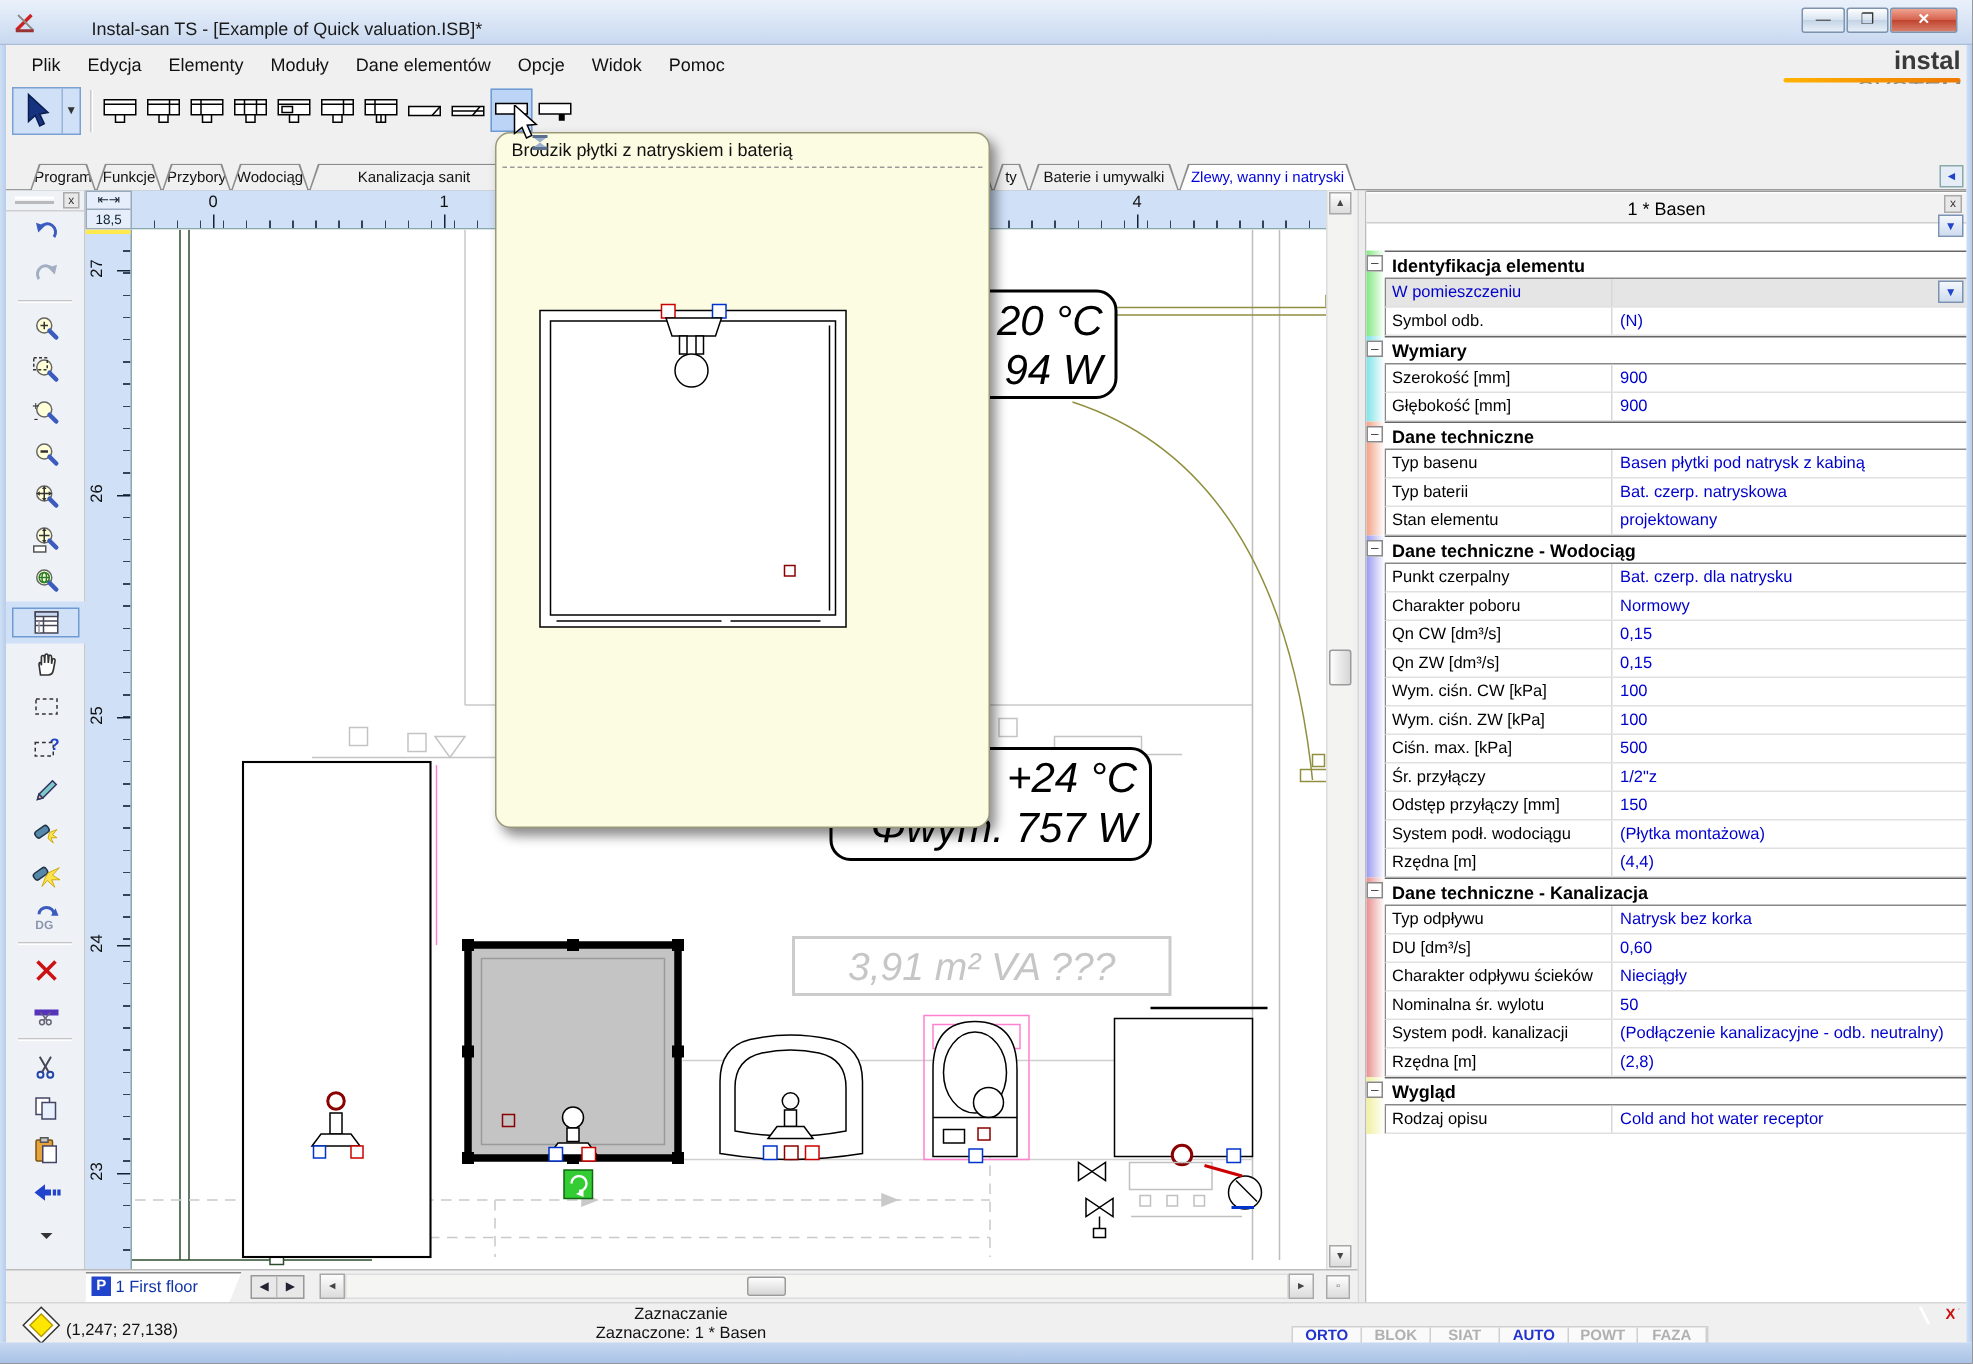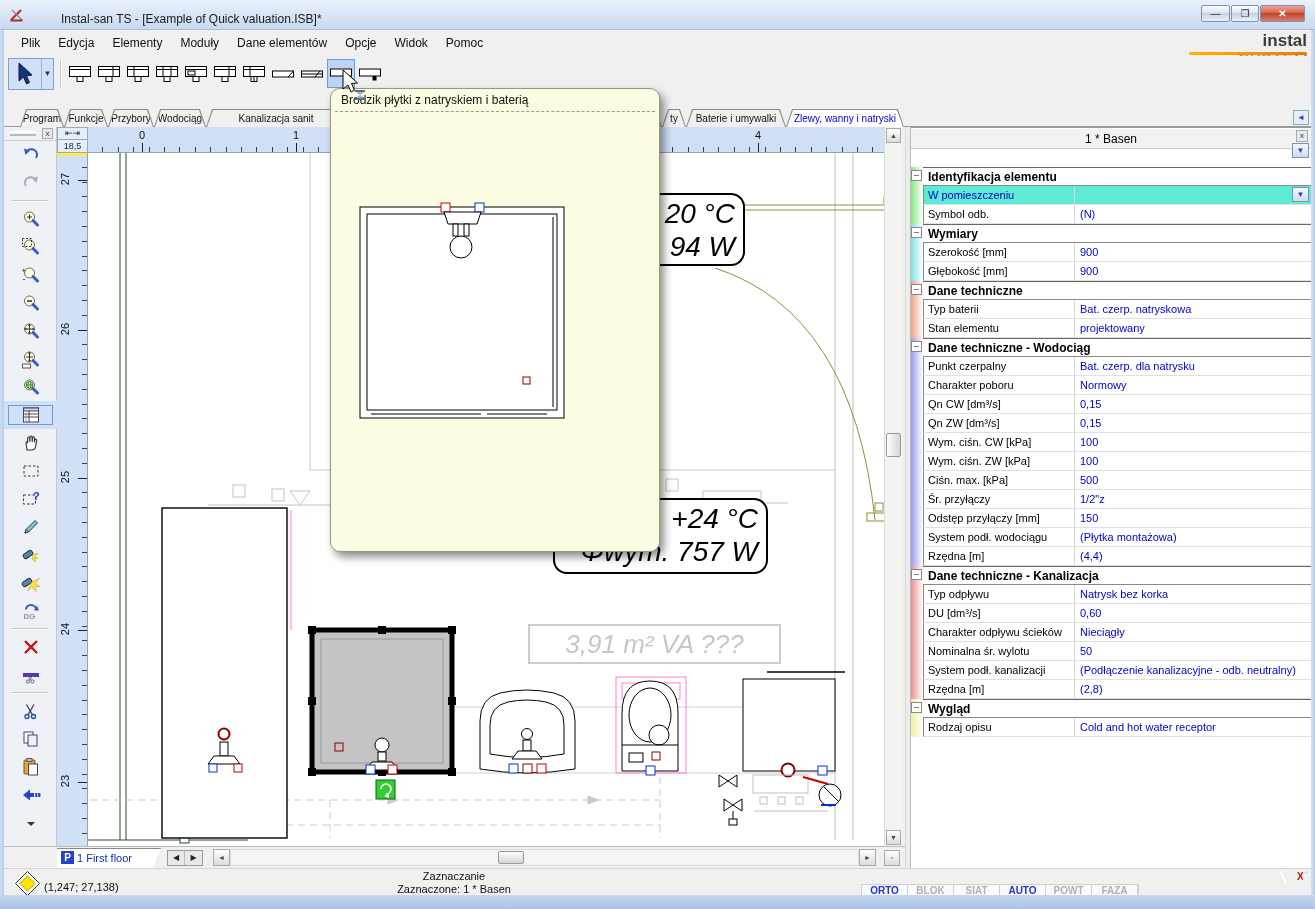--- a/index.html
+++ b/index.html
@@ -80,21 +80,21 @@
   #panel-combo{position:absolute;right:2px;top:15px;width:17px;height:15px;border:1px solid #7a92b4;background:linear-gradient(#f4f8fd,#cfdcef);color:#2244cc;font-size:8px;text-align:center;line-height:13px;z-index:3;}
   #sections{position:absolute;left:0;top:39px;width:400px;}
   .sec{display:flex;}
   .stripe{width:12px;position:relative;}
   .minusbox{position:absolute;left:0px;top:3px;width:11px;height:11px;border:1px solid #888;background:#fff;font-size:9px;line-height:8px;text-align:center;color:#333;}
   .secbody{width:388px;}
   .sec-header{height:19px;font-size:12px;font-weight:bold;color:#000;border-top:1px solid #666;border-bottom:1px solid #888;line-height:18px;padding-left:5px;background:#fff;}
   .prow{height:19px;display:flex;border-bottom:1px solid #e0e0e0;border-left:1px solid #888;}
   .prow .lab{width:151px;font-size:11px;color:#000;line-height:18px;padding-left:4px;border-right:1px solid #d8d8d8;white-space:nowrap;overflow:hidden;}
   .prow .val{flex:1;font-size:11px;color:#0000cc;line-height:18px;padding-left:5px;white-space:nowrap;overflow:hidden;position:relative;}
-  .prow.selected{background:#5eead4;}
+  .prow.selected{background:#e5e5e5;}
   .prow.selected .lab{color:#0000cc;}
   .rowdrop{position:absolute;right:2px;top:1px;width:17px;height:15px;border:1px solid #7a92b4;background:linear-gradient(#f4f8fd,#cfdcef);color:#2244cc;font-size:8px;text-align:center;line-height:13px;}
   
   #sheetrow{position:absolute;left:4px;top:846px;width:901px;height:22px;background:#f0f0f0;border-top:1px solid #bbb;}
   #sheettab{position:absolute;left:53px;top:1px;width:104px;height:20px;background:#fff;clip-path:polygon(0 0,100% 0,calc(100% - 8px) 100%,0 100%);border-top:1px solid #888;font-size:11px;color:#1133aa;line-height:19px;padding-left:20px;white-space:nowrap;}
   #sheet-p{position:absolute;left:57px;top:4px;width:13px;height:13px;background:#2244cc;color:#fff;font-size:10px;font-weight:bold;text-align:center;line-height:13px;z-index:2;}
   #navbox{position:absolute;left:163px;top:3px;width:36px;height:16px;border:1px solid #999;background:#e8e8e8;display:flex;}
   .navb{width:17px;font-size:8px;color:#223;text-align:center;line-height:14px;border-right:1px solid #bbb;}
   #hs-left{left:209px;top:2px;width:17px;height:17px;line-height:15px;}
   #hs-right{left:855px;top:2px;width:17px;height:17px;line-height:15px;}
@@ -712,20 +712,24 @@
             </div>
           </div>
         </div>
         <div class="sec">
           <div class="stripe" style="background: linear-gradient(90deg, rgb(242, 162, 133), rgb(255, 255, 255));">
             <div class="minusbox">–</div>
           </div>
           <div class="secbody">
             <div class="sec-header">Dane techniczne</div>
             <div class="prow">
+              <div class="lab">Typ basenu</div>
+              <div class="val">Basen płytki pod natrysk z kabiną</div>
+            </div>
+            <div class="prow">
               <div class="lab">Typ baterii</div>
               <div class="val">Bat. czerp. natryskowa</div>
             </div>
             <div class="prow">
               <div class="lab">Stan elementu</div>
               <div class="val">projektowany</div>
             </div>
           </div>
         </div>
         <div class="sec">

